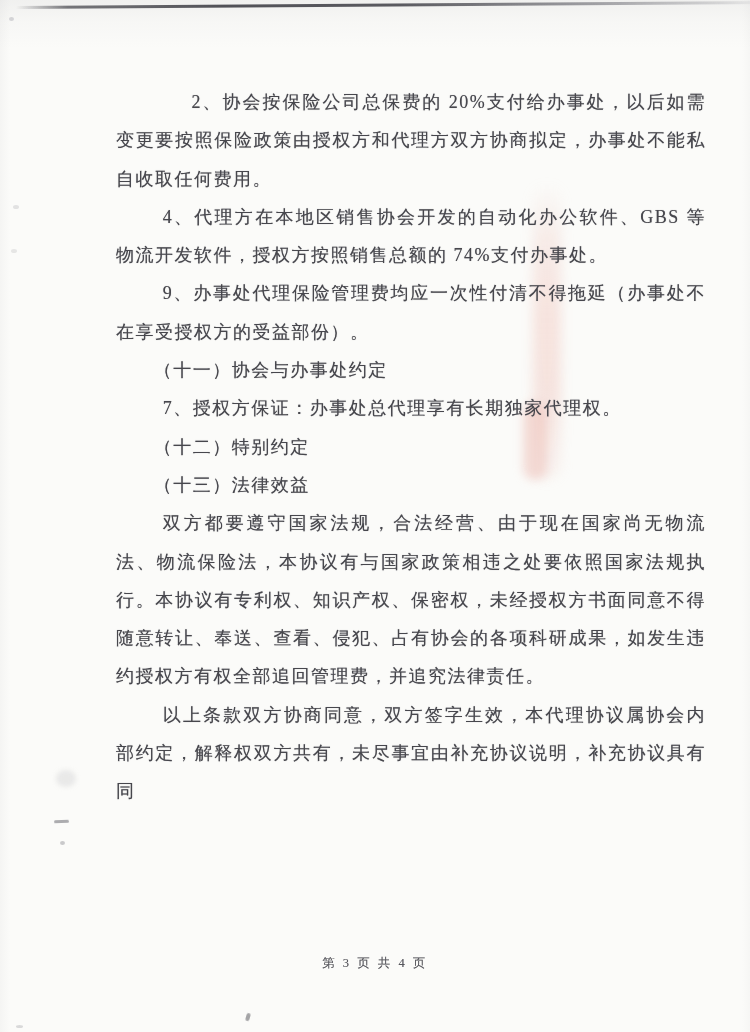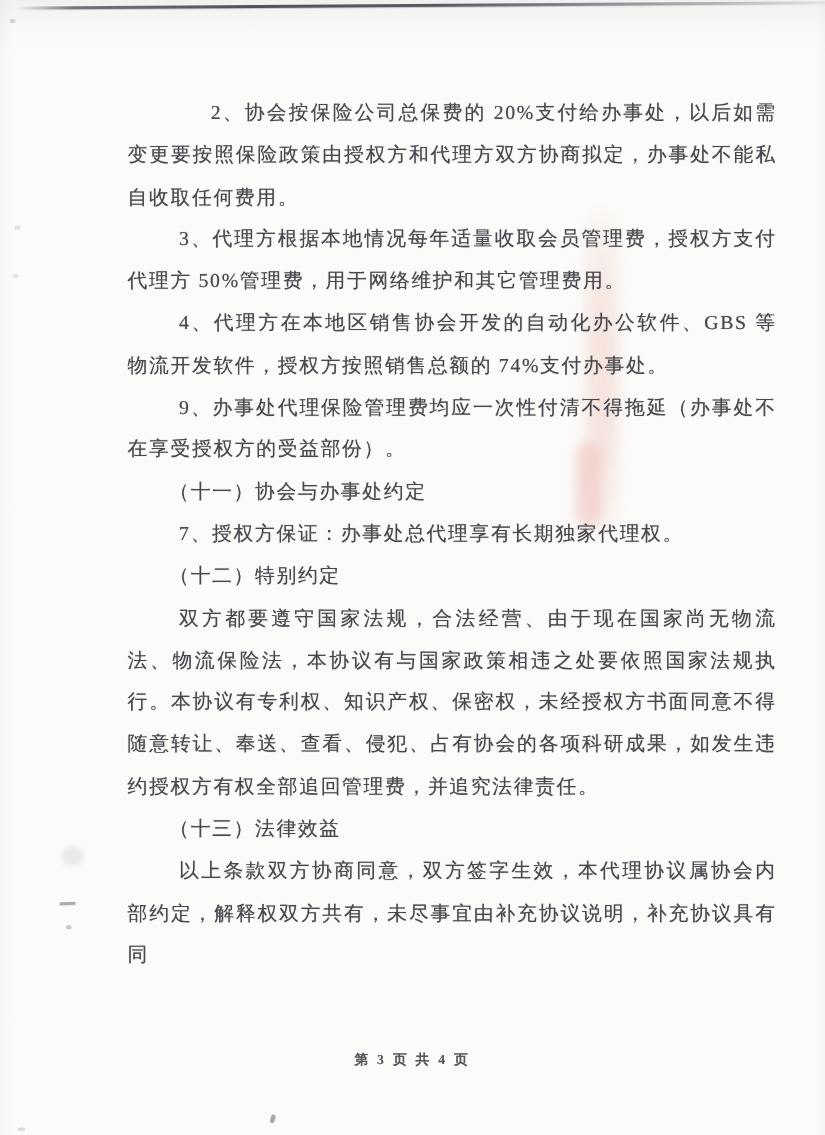--- a/index.html
+++ b/index.html
@@ -81,21 +81,20 @@
   .para{margin:0;text-indent:2.6em;}
   .para.heading{text-indent:2.1em;}
   .para.first{text-indent:4.2em;}
 
   .page-footer{
     position:absolute;left:0;right:0;top:955px;
     text-align:center;
     font-size:12.5px;letter-spacing:2.5px;
     color:var(--footer-ink);
     text-shadow:0 0 0.6px rgba(80,80,88,0.45);
-    font-weight:bold;
   }
 </style>
 </head>
 <body>
 
 <div class="page">
 
   <div class="scan-shading"></div>
   <div class="scan-top-line"></div>
   <div class="pink-streak"></div>
@@ -104,26 +103,25 @@
   <div class="mark mark-speck1"></div>
   <div class="mark mark-blob"></div>
   <div class="mark mark-comma"></div>
   <div class="mark mark-speck2"></div>
   <div class="mark mark-speck3"></div>
   <div class="mark mark-speck4"></div>
   <div class="mark mark-speck5"></div>
 
   <main class="doc">
     <p class="para first">2、协会按保险公司总保费的 20%支付给办事处，以后如需变更要按照保险政策由授权方和代理方双方协商拟定，办事处不能私自收取任何费用。</p>
-    <p class="para">3、代理方根据本地情况每年适量收取会员管理费，授权方支付代理方 50%管理费，用于网络维护和其它管理费用。</p>
     <p class="para">4、代理方在本地区销售协会开发的自动化办公软件、GBS 等物流开发软件，授权方按照销售总额的 74%支付办事处。</p>
     <p class="para">9、办事处代理保险管理费均应一次性付清不得拖延（办事处不在享受授权方的受益部份）。</p>
     <p class="para heading">（十一）协会与办事处约定</p>
     <p class="para">7、授权方保证：办事处总代理享有长期独家代理权。</p>
     <p class="para heading">（十二）特别约定</p>
+    <p class="para heading">（十三）法律效益</p>
     <p class="para">双方都要遵守国家法规，合法经营、由于现在国家尚无物流法、物流保险法，本协议有与国家政策相违之处要依照国家法规执行。本协议有专利权、知识产权、保密权，未经授权方书面同意不得随意转让、奉送、查看、侵犯、占有协会的各项科研成果，如发生违约授权方有权全部追回管理费，并追究法律责任。</p>
-    <p class="para heading">（十三）法律效益</p>
     <p class="para">以上条款双方协商同意，双方签字生效，本代理协议属协会内部约定，解释权双方共有，未尽事宜由补充协议说明，补充协议具有同</p>
   </main>
 
   <footer class="page-footer">第 3 页 共 4 页</footer>
 
 </div>
 
 </body></html>

